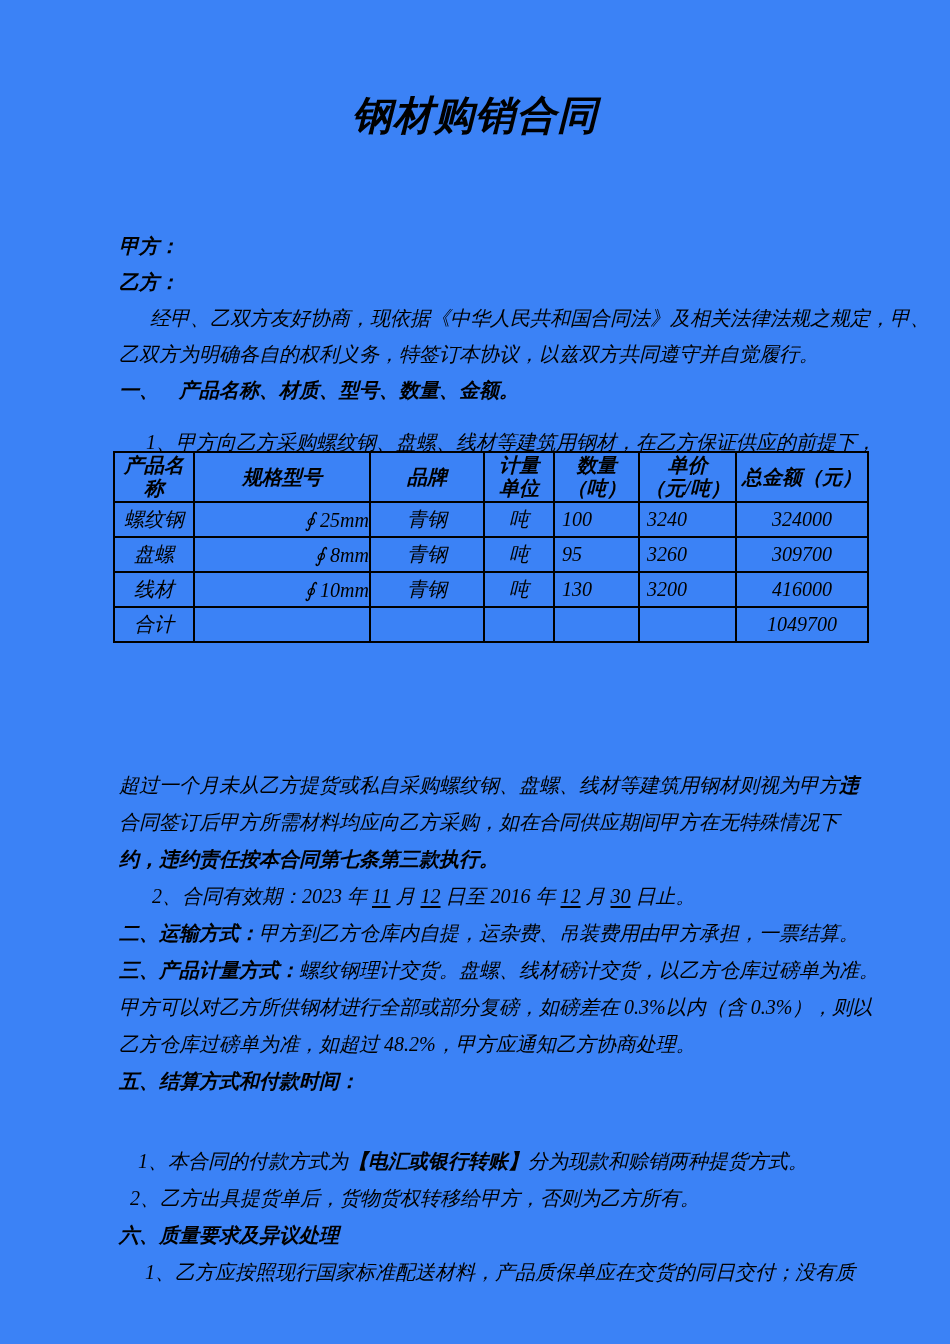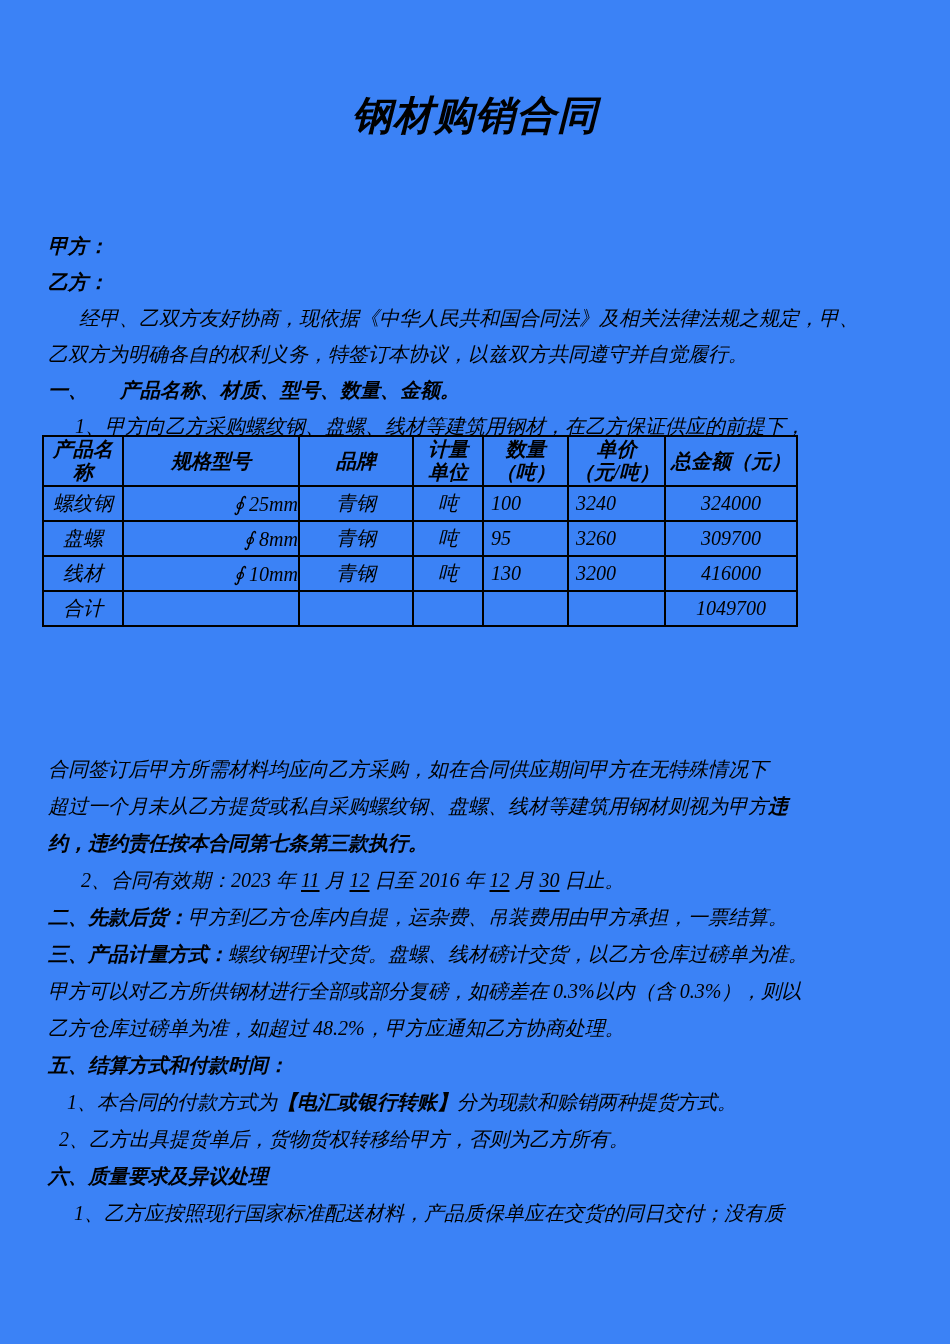--- a/index.html
+++ b/index.html
@@ -7,41 +7,41 @@
     position:relative;
     width:950px; height:1344px;
     background:#3b82f6;
     color:#000;
     font-family:"Liberation Serif","DejaVu Serif",serif;
     font-size:20px;
     overflow:hidden;
     box-sizing:border-box;
     font-style:italic;
   }
-  .content { padding-left:48px; padding-right:60px; }
+  .content { padding-left:119px; padding-right:60px; }
   h1.title {
     margin:0; padding-top:92px;
     text-align:center;
     font-family:"Liberation Sans","DejaVu Sans",sans-serif;
     font-size:40px; font-weight:bold;
     line-height:46px; letter-spacing:1px;
   }
   p { margin:0; }
   .line  { line-height:36px; white-space:nowrap; }
   .line2 { line-height:37px; white-space:nowrap; }
   .bold  { font-weight:bold; }
   b      { font-weight:bold; }
   .u     { text-decoration:underline; text-underline-offset:3px; }
   .party { font-weight:bold; }
   .party.first { margin-top:90px; }
-  .gap24 { margin-left:32px; }
+  .gap24 { margin-left:20px; }
   .ind31 { padding-left:31px; }
-  .ind27 { padding-left:27px; }
+  .ind27 { padding-left:27px;margin-top:16px; }
   .ind33 { padding-left:33px; }
-  .ind19 { padding-left:19px; }
+  .ind19 { padding-left:19px;margin-top:43px; }
   .ind26 { padding-left:26px; }
   .ind11 { padding-left:11px; }
   table.product-table {
     margin-left:-6px; margin-top:-9px;
     border-collapse:collapse;
     table-layout:fixed;
     width:756px;
   }
   .product-table th, .product-table td {
     border:2px solid #000;
@@ -162,27 +162,27 @@
           <td></td>
           <td></td>
           <td></td>
           <td>1049700</td>
         </tr>
       </tbody>
     </table>
 
     <div class="spacer"></div>
 
+    <p class="line2"><span>超过一个月未从乙方提货或私自采购螺纹钢、盘螺、线材等建筑用钢材则视为甲方</span><b>违</b></p>
     <p class="line2">合同签订后甲方所需材料均应向乙方采购，如在合同供应期间甲方在无特殊情况下</p>
-    <p class="line2"><span>超过一个月未从乙方提货或私自采购螺纹钢、盘螺、线材等建筑用钢材则视为甲方</span><b>违</b></p>
     <p class="line2 bold">约，违约责任按本合同第七条第三款执行。</p>
 
     <p class="line2 ind33"><span>2、合同有效期：2023 年 </span><span class="u">11</span><span> 月 </span><span class="u">12</span><span> 日至 2016 年 </span><span class="u">12</span><span> 月 </span><span class="u">30</span><span> 日止。</span></p>
 
-    <p class="line2"><b>二、先款后货：</b><span>甲方到乙方仓库内自提，运杂费、吊装费用由甲方承担，一票结算。</span></p>
+    <p class="line2"><b>二、运输方式：</b><span>甲方到乙方仓库内自提，运杂费、吊装费用由甲方承担，一票结算。</span></p>
 
     <p class="line2"><b>三、产品计量方式：</b><span>螺纹钢理计交货。盘螺、线材磅计交货，以乙方仓库过磅单为准。</span></p>
     <p class="line2">甲方可以对乙方所供钢材进行全部或部分复磅，如磅差在 0.3%以内（含 0.3%），则以</p>
     <p class="line2">乙方仓库过磅单为准，如超过 48.2%，甲方应通知乙方协商处理。</p>
 
     <p class="line2 bold">五、结算方式和付款时间：</p>
     <p class="line2 ind19"><span>1、本合同的付款方式为</span><b>【电汇或银行转账】</b><span>分为现款和赊销两种提货方式。</span></p>
     <p class="line2 ind11">2、乙方出具提货单后，货物货权转移给甲方，否则为乙方所有。</p>
 
     <p class="line2 bold">六、质量要求及异议处理</p>

